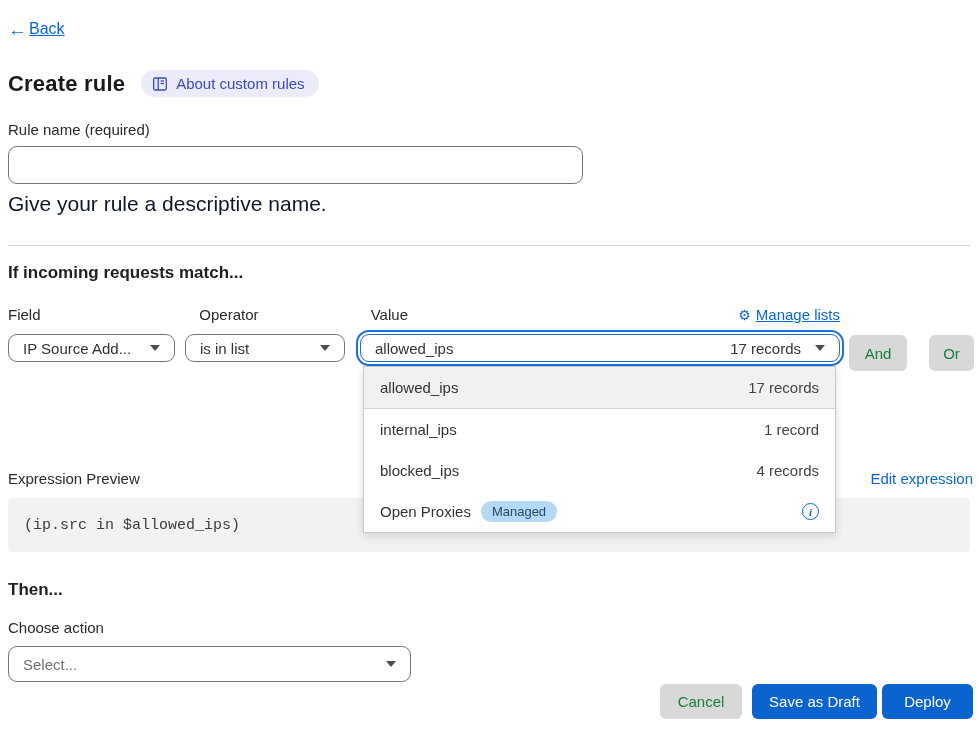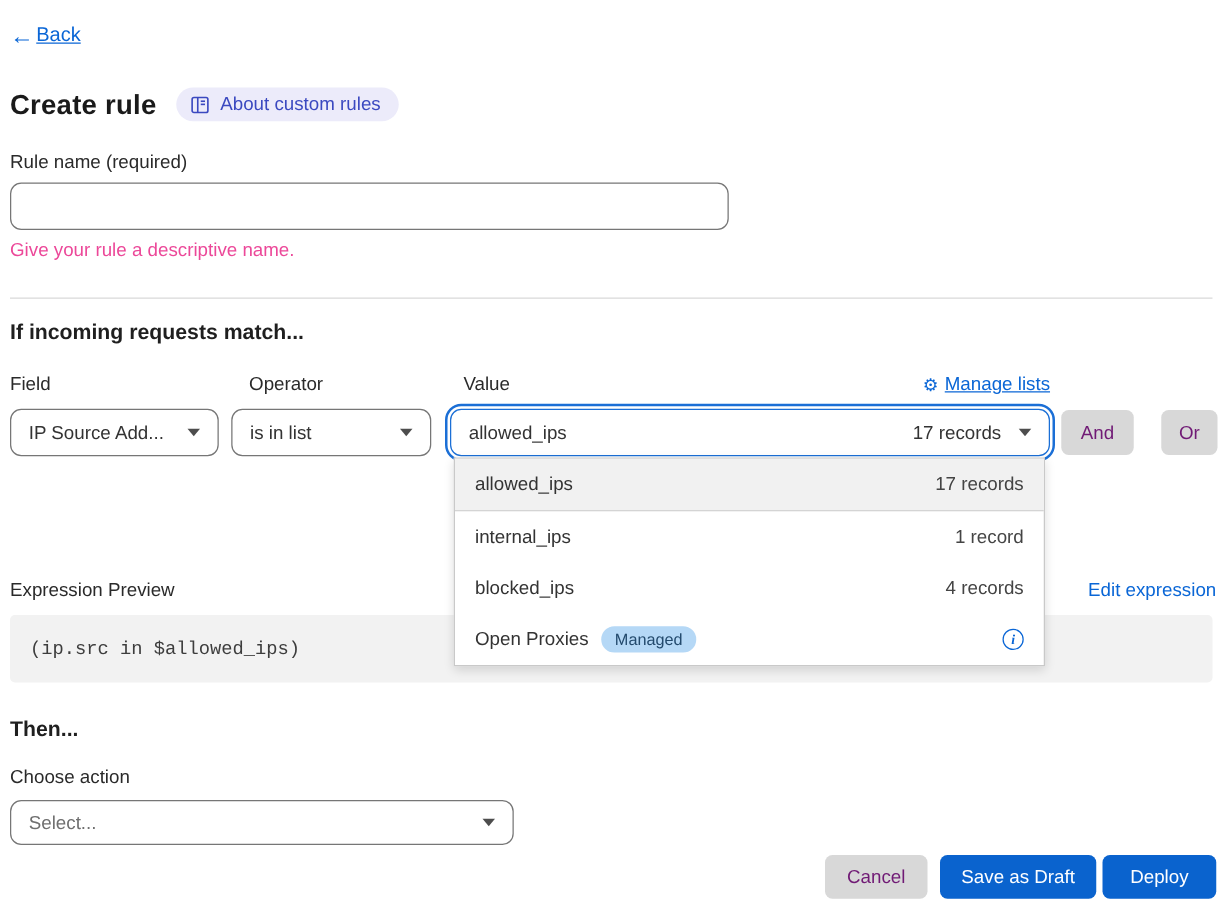--- a/index.html
+++ b/index.html
@@ -18,48 +18,48 @@
   .about-badge { display: inline-flex; align-items: center; gap: 8px; background: #ecebfa;
     border-radius: 14px; padding: 5px 14px 5px 11px; color: #3b49c0; font-size: 15px; cursor: pointer; }
   .book-icon { display: inline-flex; }
 
   
   .field-label { font-size: 15px; color: #2a2a2a; }
   .rule-name-label { margin-top: 24px; }
   .rule-name-input { margin-top: 8px; width: 575px; height: 38px; border: 1px solid #767676;
     border-radius: 9px; font-size: 15px; padding: 0 12px; outline: none;
     font-family: "Liberation Sans", sans-serif; }
-  .helper-text { margin-top: 8px; font-size: 15px; color: #ec4899; }
+  .helper-text { margin-top: 8px; font-size: 21px; color: #0f172a; }
 
   .divider { margin-top: 29px; width: 962px; height: 1px; background: #d9d9d9; }
 
   
   .section-heading { margin-top: 17px; font-size: 17px; font-weight: bold; color: #1f1f1f; }
   .labels-row { margin-top: 23px; display: flex; width: 832px; }
   .label-field { width: 167px; }
   .label-operator { width: 160px; margin-left: 28px; }
   .label-value { width: 480px; margin-left: 15px; display: flex; justify-content: space-between; align-items: center; }
   .manage-lists { display: inline-flex; align-items: center; gap: 5px; color: #0a66d6; font-size: 15px; cursor: pointer; }
   .manage-lists .link-text { text-decoration: underline; }
   .gear-icon { font-size: 14px; line-height: 1; color: #0a66d6; }
 
   .selects-row { margin-top: 11px; display: flex; align-items: flex-start; }
-  .select-box { height: 38px; border: 1px solid #767676; border-radius: 9px; background: #fff;
+  .select-box { height: 28px; border: 1px solid #767676; border-radius: 9px; background: #fff;
     display: flex; align-items: center; justify-content: space-between; padding: 0 14px;
     font-size: 15px; color: #333; cursor: pointer; }
   .select-field { width: 167px; }
   .select-operator { width: 160px; margin-left: 10px; }
   .select-value { width: 480px; margin-left: 15px; border-color: #1b6fd6;
     outline: 2px solid #1b6fd6; outline-offset: 2px; }
   .select-value .records-count { margin-left: auto; margin-right: 14px; color: #333; }
   .caret { width: 0; height: 0; border-left: 5px solid transparent; border-right: 5px solid transparent;
     border-top: 6px solid #4d4d4d; flex: none; }
   .btn { border: none; border-radius: 6px; font-size: 15px; cursor: pointer;
     font-family: "Liberation Sans", sans-serif; }
-  .btn-gray { background: #d8d8d8; color: #701a75; }
+  .btn-gray { background: #d8d8d8; color: #15803d; }
   .and-btn { height: 36px; width: 58px; margin-left: 9px; margin-top: 1px; }
   .or-btn  { height: 36px; width: 45px; margin-left: 22px; margin-top: 1px; }
 
   
   .dropdown-panel { position: absolute; left: 363px; top: 366px; width: 473px; background: #fff;
     border: 1px solid #c9c9c9; box-shadow: 0 3px 8px rgba(0,0,0,.14); z-index: 10; }
   .dropdown-item { height: 41px; display: flex; align-items: center; justify-content: space-between;
     padding: 0 16px; font-size: 15px; cursor: pointer; }
   .dropdown-item .item-name { color: #333; }
   .dropdown-item .item-records { color: #444; }

